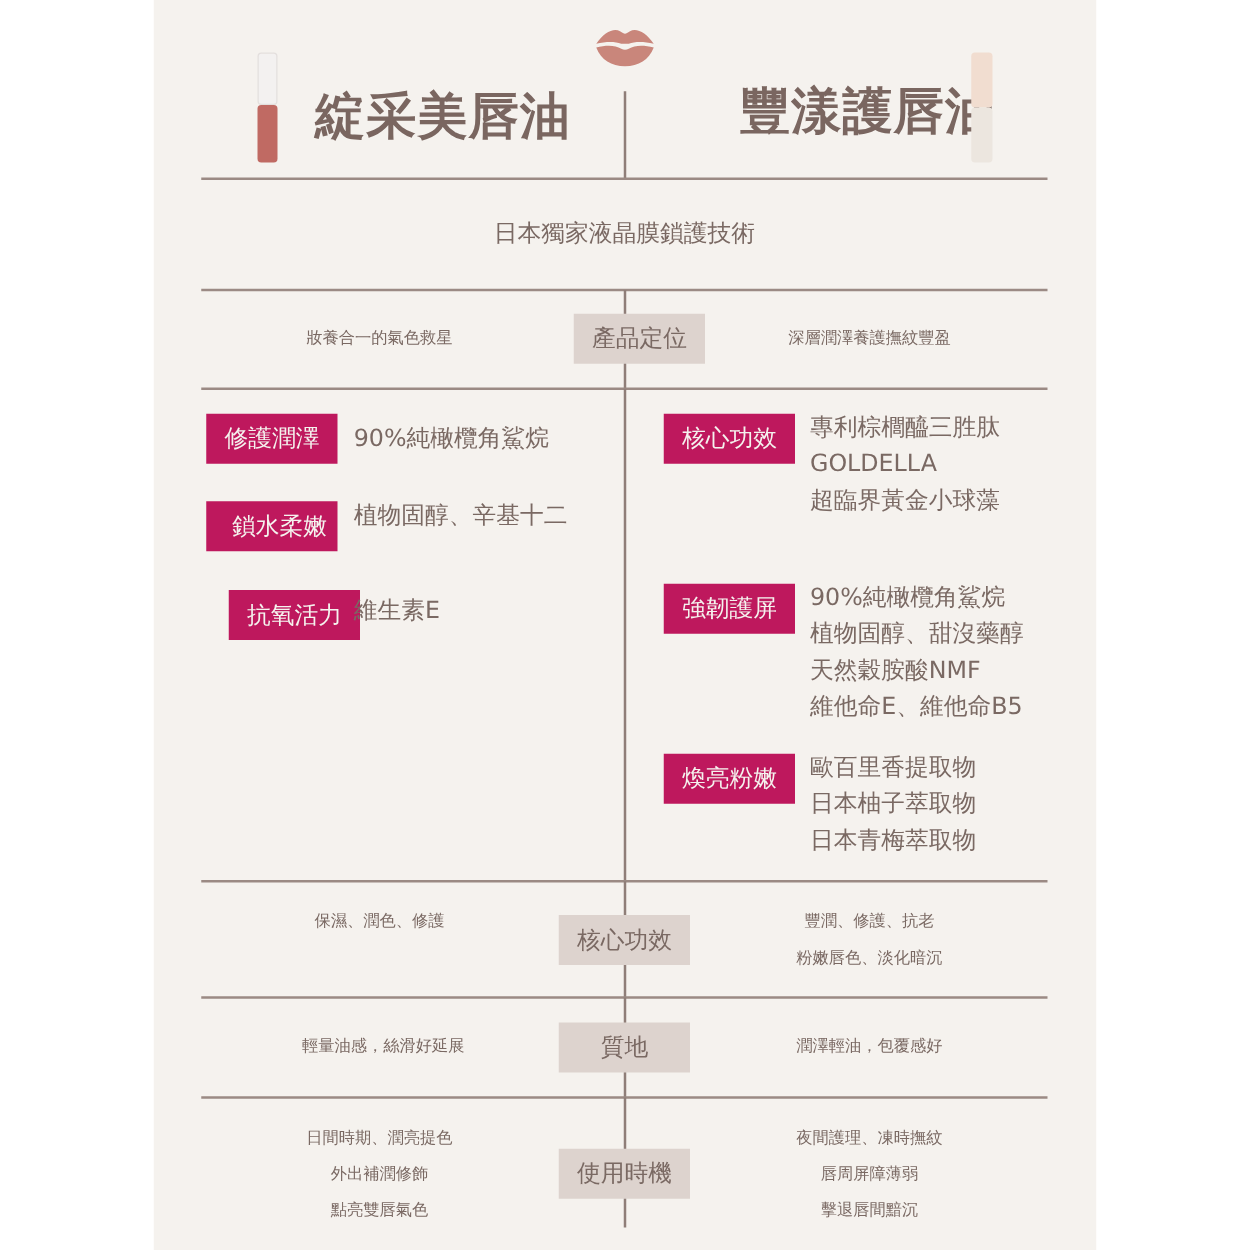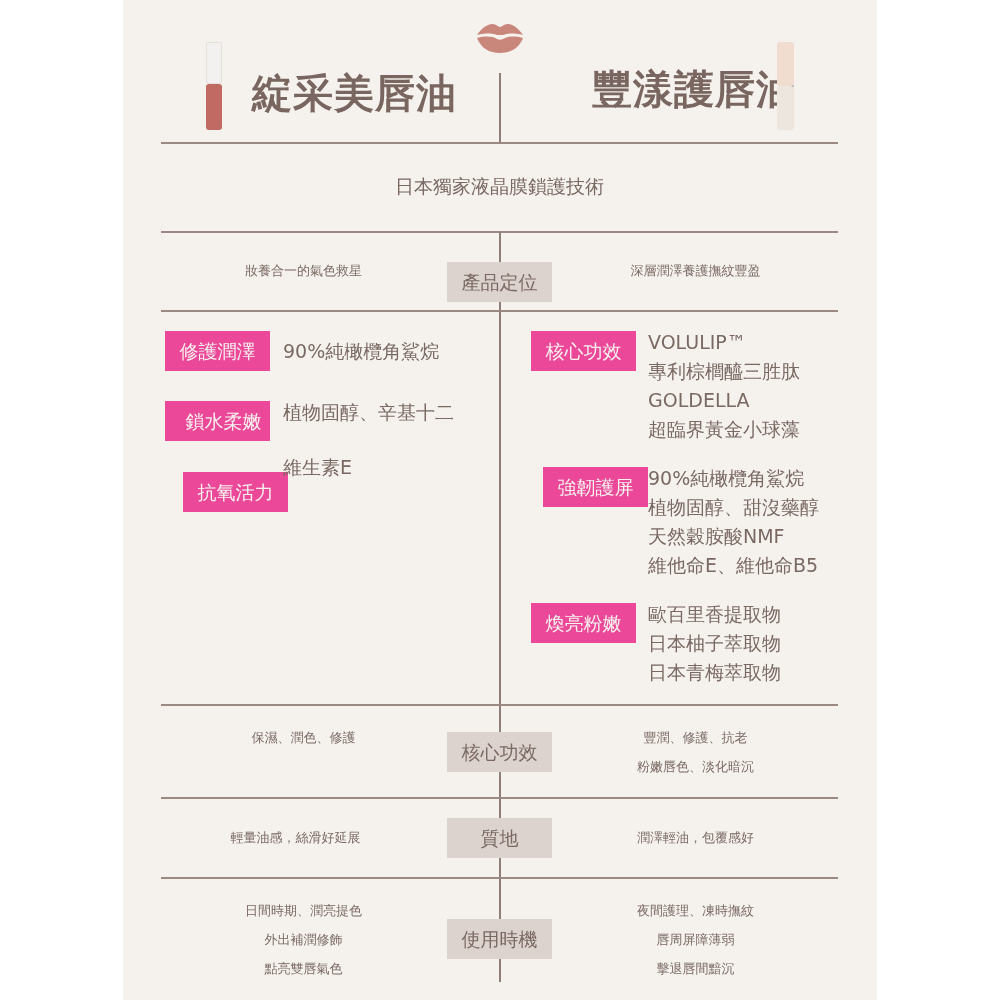--- a/index.html
+++ b/index.html
@@ -24,21 +24,21 @@
     .cell {
       position: absolute; text-align: center; font-size: 13px; color: #7a6963;
       line-height: 29px;
     }
     .center-label {
       position: absolute; left: 447px; width: 105px; text-align: center;
       background: #ddd3ce; color: #7a6963; font-size: 19px;
     }
     .tag {
       position: absolute; width: 105px; height: 40px; line-height: 40px;
-      background: #ec4899; color: #f5f2ee; font-size: 19px; text-align: center;
+      background: #be185d; color: #f5f2ee; font-size: 19px; text-align: center;
     }
     .desc {
       position: absolute; font-size: 19px; color: #7a6963; line-height: 29px;
       white-space: nowrap;
     }
     .desc div { height: 29px; }
   </style>
 </head>
 <body>
 
@@ -64,51 +64,50 @@
 </div>
 
 <div class="hline" style="top:142px;"></div>
 
 <div class="center-text" style="top:174px;">日本獨家液晶膜鎖護技術</div>
 
 <div class="hline" style="top:231px;"></div>
 
 <div class="vline" style="top:232px;height:79px;"></div>
 <div class="cell" style="left:161px;width:285px;top:256px;">妝養合一的氣色救星</div>
-<div class="center-label" style="top:262px;height:40px;line-height:40px;">產品定位</div>
+<div class="center-label" style="top:251px;height:40px;line-height:40px;margin-left:12px;">產品定位</div>
 <div class="cell" style="left:553px;width:285px;top:256px;">深層潤澤養護撫紋豐盈</div>
 
 <div class="hline" style="top:310px;"></div>
 
 <div class="vline" style="top:311px;height:394px;"></div>
 
 <div class="tag" style="left:165px;top:331px;">修護潤澤</div>
 <div class="desc" style="left:283px;top:337px;">
   <div>90%純橄欖角鯊烷</div>
 </div>
 
 <div class="tag" style="left:165px;top:401px;padding-left:12px;">鎖水柔嫩</div>
 <div class="desc" style="left:283px;top:398px;">
   <div>植物固醇、辛基十二</div>
 </div>
 
 <div class="tag" style="left:157px;top:472px;margin-left:26px;">抗氧活力</div>
-<div class="desc" style="left:283px;top:453px;">
+<div class="desc" style="left:283px;top:474px;">
   <div>維生素E</div>
 </div>
 
 <div class="tag" style="left:531px;top:331px;">核心功效</div>
 <div class="desc" style="left:648px;top:328px;">
-  <div>VOLULIP™</div>
   <div>專利棕櫚醯三胜肽</div>
   <div>GOLDELLA</div>
   <div>超臨界黃金小球藻</div>
 </div>
 
-<div class="tag" style="left:531px;top:467px;margin-left:12px;">強韌護屏</div>
+<div class="tag" style="left:531px;top:467px;">強韌護屏</div>
 <div class="desc" style="left:648px;top:464px;">
   <div>90%純橄欖角鯊烷</div>
   <div>植物固醇、甜沒藥醇</div>
   <div>天然穀胺酸NMF</div>
   <div>維他命E、維他命B5</div>
 </div>
 
 <div class="tag" style="left:531px;top:603px;">煥亮粉嫩</div>
 <div class="desc" style="left:648px;top:600px;">
   <div>歐百里香提取物</div>
@@ -124,21 +123,21 @@
 </div>
 <div class="center-label" style="top:732px;height:40px;line-height:40px;">核心功效</div>
 <div class="cell" style="left:553px;width:285px;top:723px;">
   <div>豐潤、修護、抗老</div>
   <div>粉嫩唇色、淡化暗沉</div>
 </div>
 
 <div class="hline" style="top:797px;"></div>
 
 <div class="vline" style="top:798px;height:80px;"></div>
-<div class="cell" style="left:153px;width:285px;top:823px;">輕量油感，絲滑好延展</div>
+<div class="cell" style="left:164px;width:285px;top:823px;font-family:Liberation Mono, monospace;">輕量油感，絲滑好延展</div>
 <div class="center-label" style="top:818px;height:40px;line-height:40px;">質地</div>
 <div class="cell" style="left:553px;width:285px;top:823px;">潤澤輕油，包覆感好</div>
 
 <div class="hline" style="top:877px;"></div>
 
 <div class="vline" style="top:878px;height:104px;"></div>
 <div class="cell" style="left:161px;width:285px;top:896px;">
   <div>日間時期、潤亮提色</div>
   <div>外出補潤修飾</div>
   <div>點亮雙唇氣色</div>

